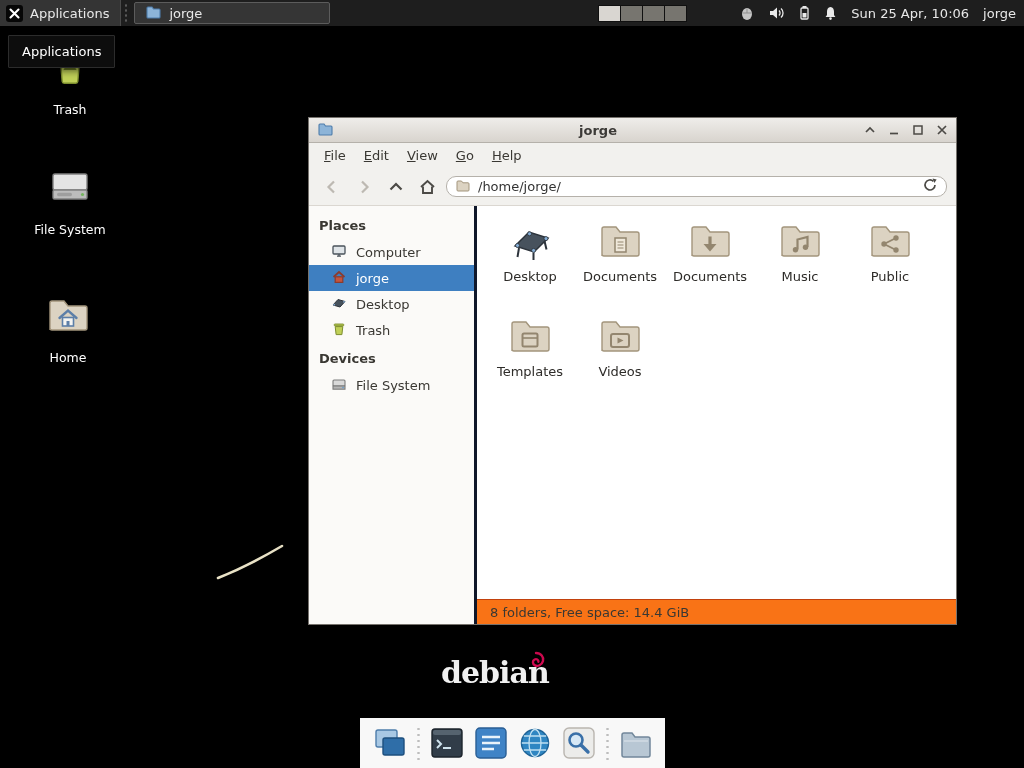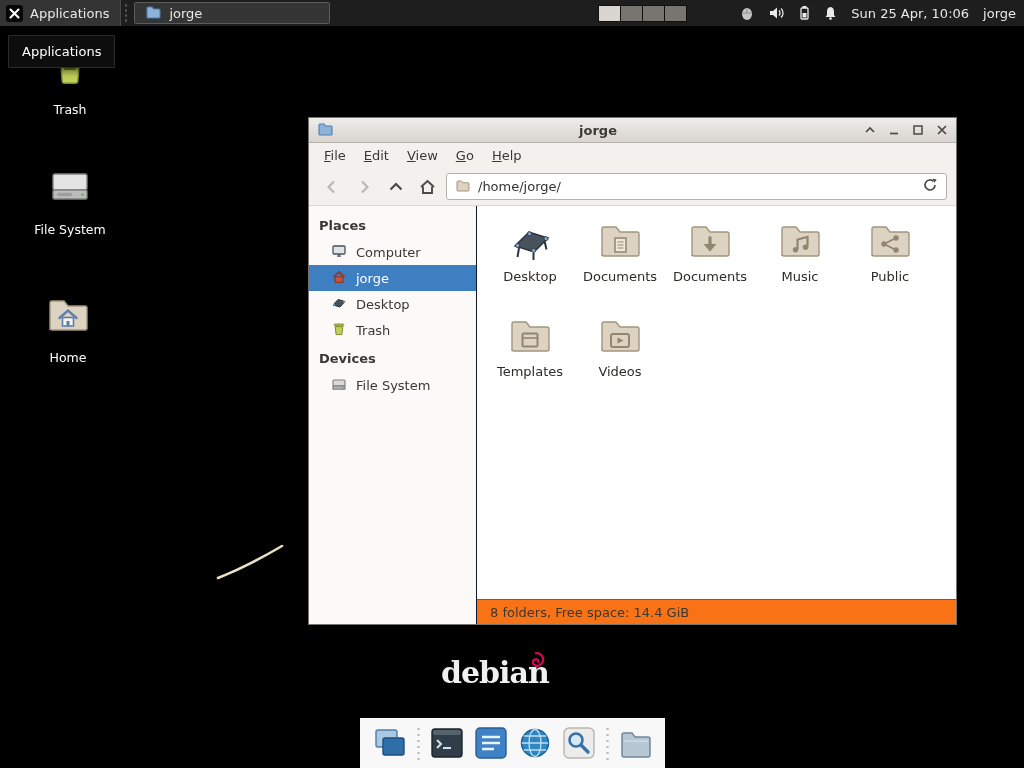--- a/index.html
+++ b/index.html
@@ -49,25 +49,25 @@
   .title { flex:1; text-align:center; font-weight:bold; color:#3c3a37; }
   .tb-btns { display:flex; gap:11px; align-items:center; }
   .tb-btn { width:13px; height:13px; display:flex; align-items:center; justify-content:center; }
   .menubar { height:25px; flex:0 0 25px; display:flex; align-items:center; padding:0 6px; }
   .menu-item { padding:3px 9px; }
   .menu-item .ml { display:block; }
   .menu-item .ml::first-letter { text-decoration:underline; }
   .toolbar { height:38px; flex:0 0 38px; display:flex; align-items:center; gap:5px; padding:0 9px;
              border-bottom:1px solid #dbd7d1; }
   .tool-btn { width:27px; height:27px; display:flex; align-items:center; justify-content:center; }
-  .pathbar { flex:1; height:27px; background:#fff; border:1px solid #b5b1aa; border-radius:3px;
+  .pathbar { flex:1; height:21px; background:#fff; border:1px solid #b5b1aa; border-radius:10px;
              display:flex; align-items:center; gap:8px; padding:0 8px; color:#333; }
   .path-text { flex:1; }
   .winbody { flex:1; display:flex; min-height:0; }
-  .sidebar { width:168px; flex:0 0 168px; background:#fbfaf8; border-right:1px solid #0f172a; padding-top:4px; }
+  .sidebar { width:168px; flex:0 0 168px; background:#fbfaf8; border-right:3px solid #0f172a; padding-top:4px; }
   .side-header { font-weight:bold; padding:8px 10px 6px; }
   .side-item { display:flex; align-items:center; gap:9px; height:26px; padding-left:22px; }
   .side-item.selected { background:#3e7fc1; color:#fff; }
   .rightcol { flex:1; display:flex; flex-direction:column; min-width:0; }
   .main { flex:1; background:#fff; padding:10px 0 0 8px; display:flex; flex-wrap:wrap; align-content:flex-start; }
   .cell { width:90px; height:95px; display:flex; flex-direction:column; align-items:center; }
   .cell .lbl { margin-top:5px; color:#2e2c29; white-space:nowrap; }
   .statusbar { height:25px; flex:0 0 25px; border-top:1px solid #c2410c; background:#f97316;
                display:flex; align-items:center; padding:0 13px; }
 

